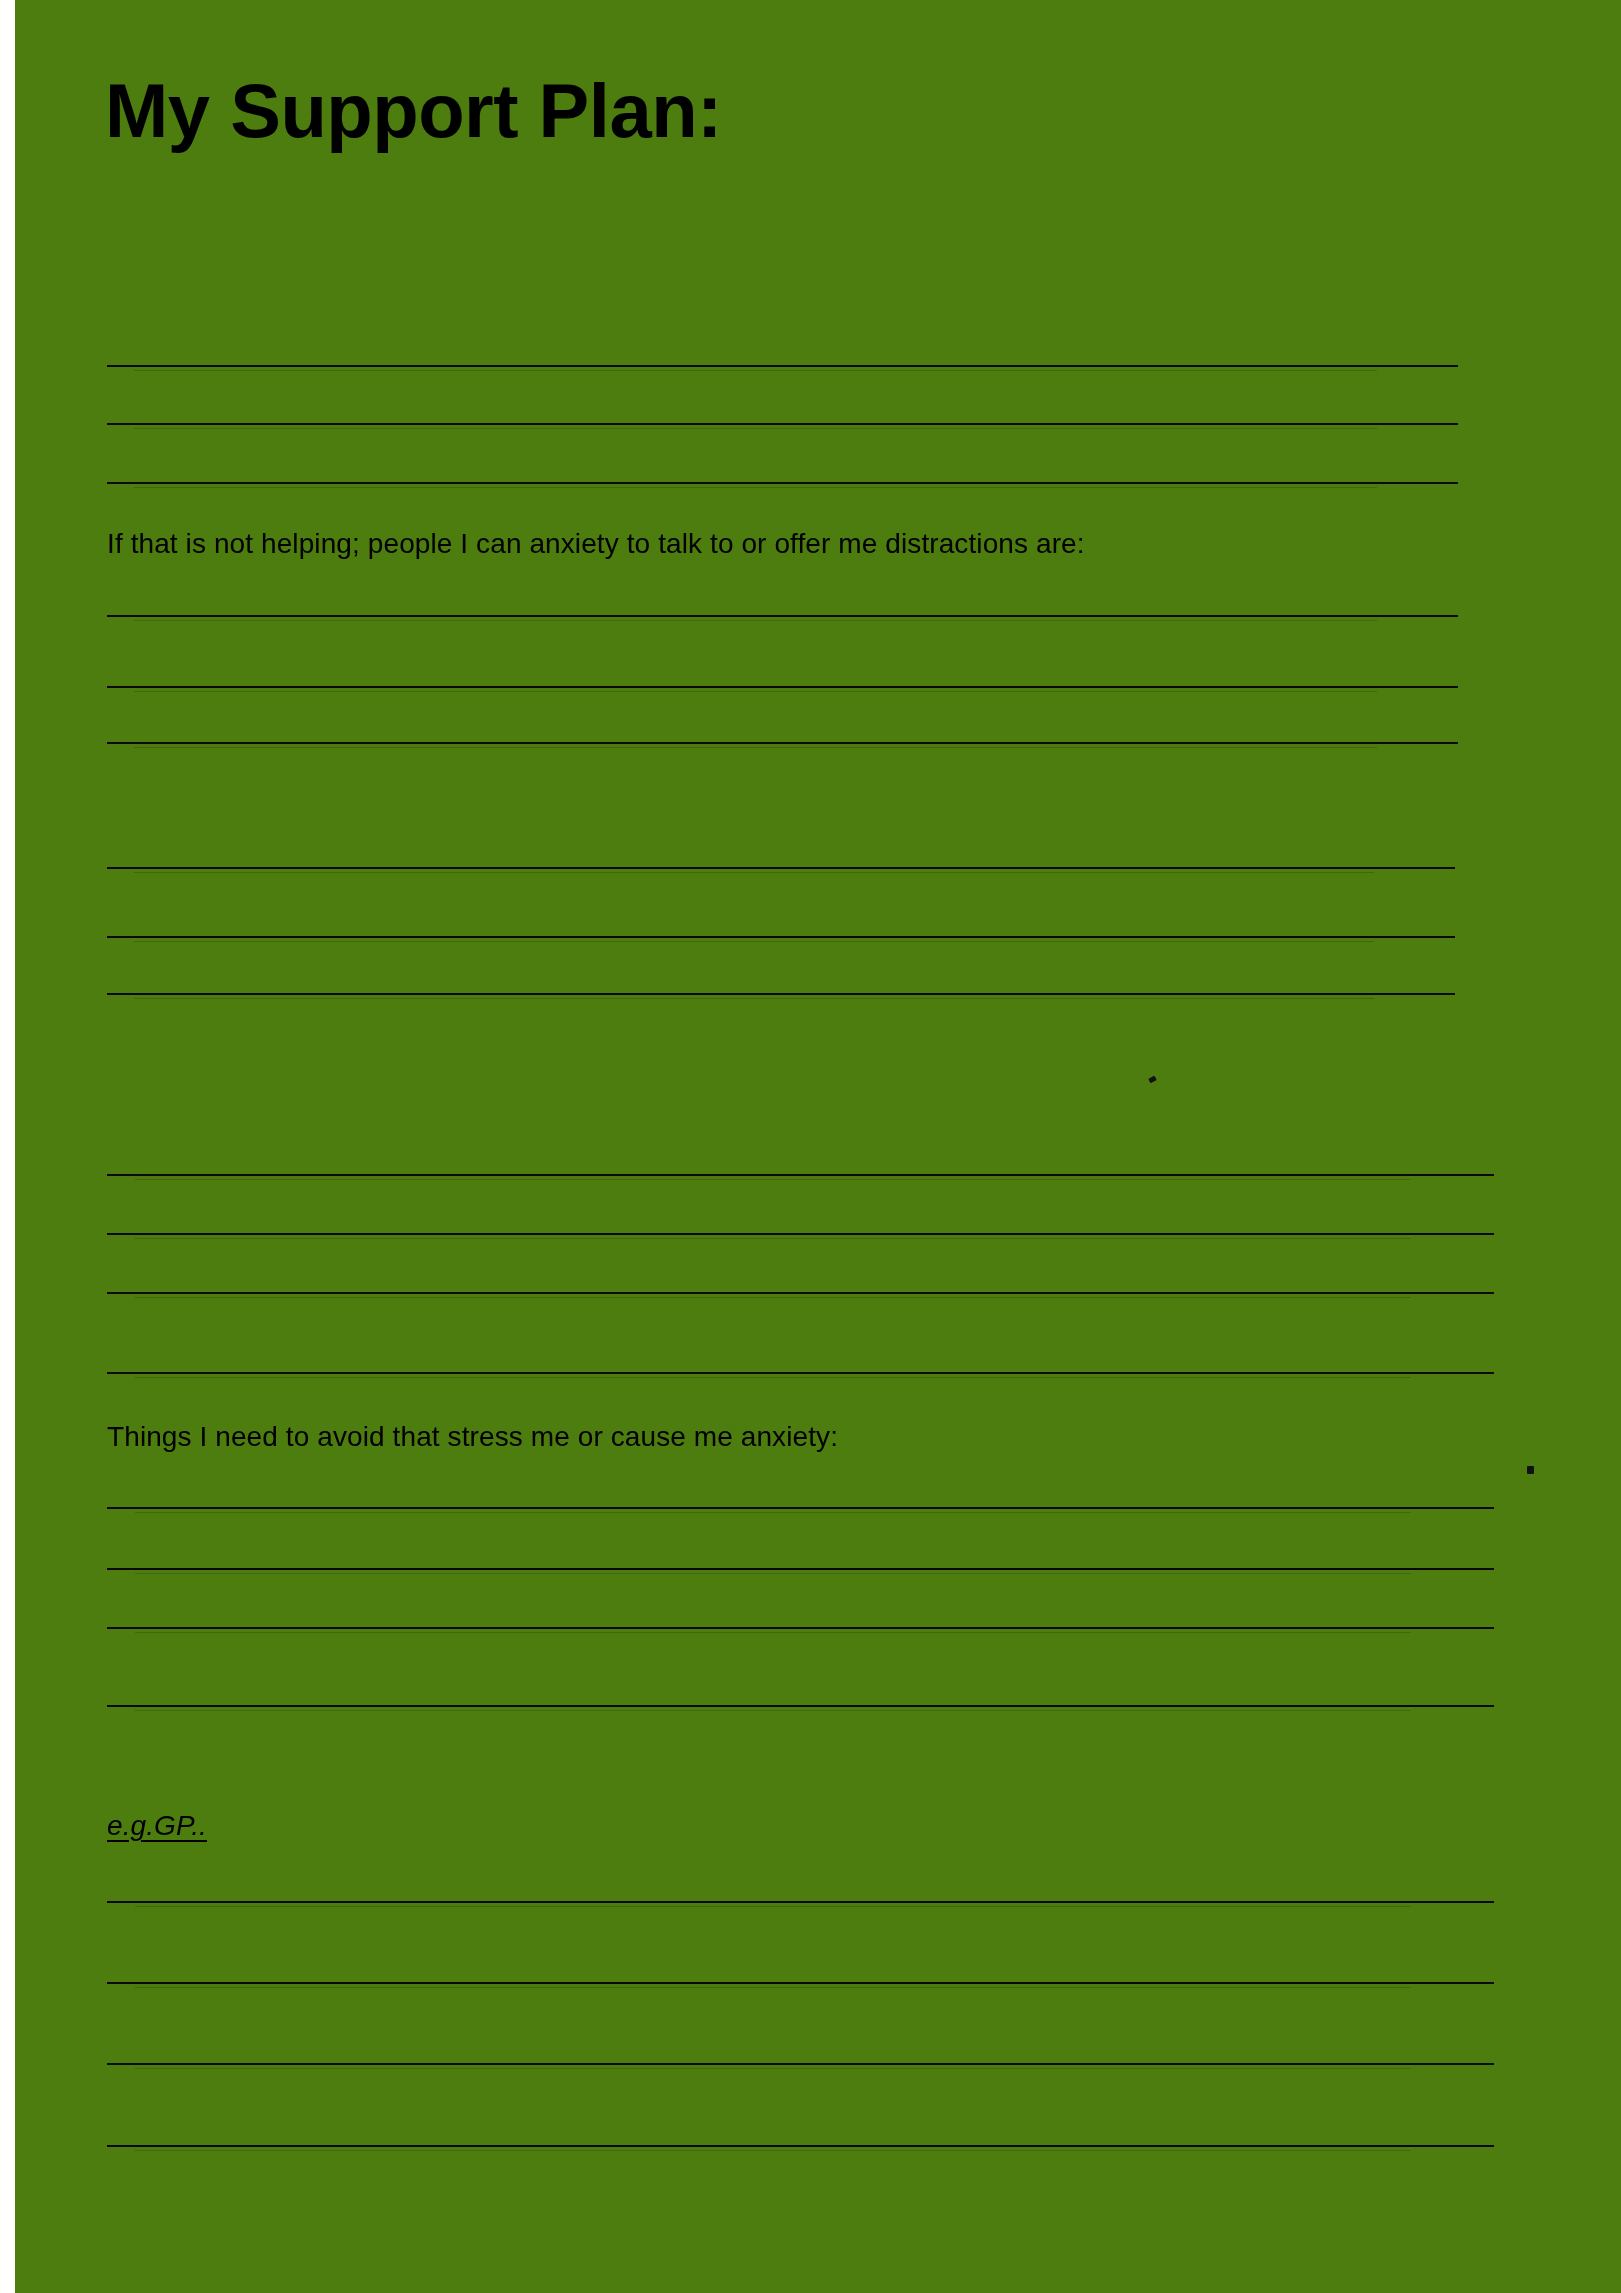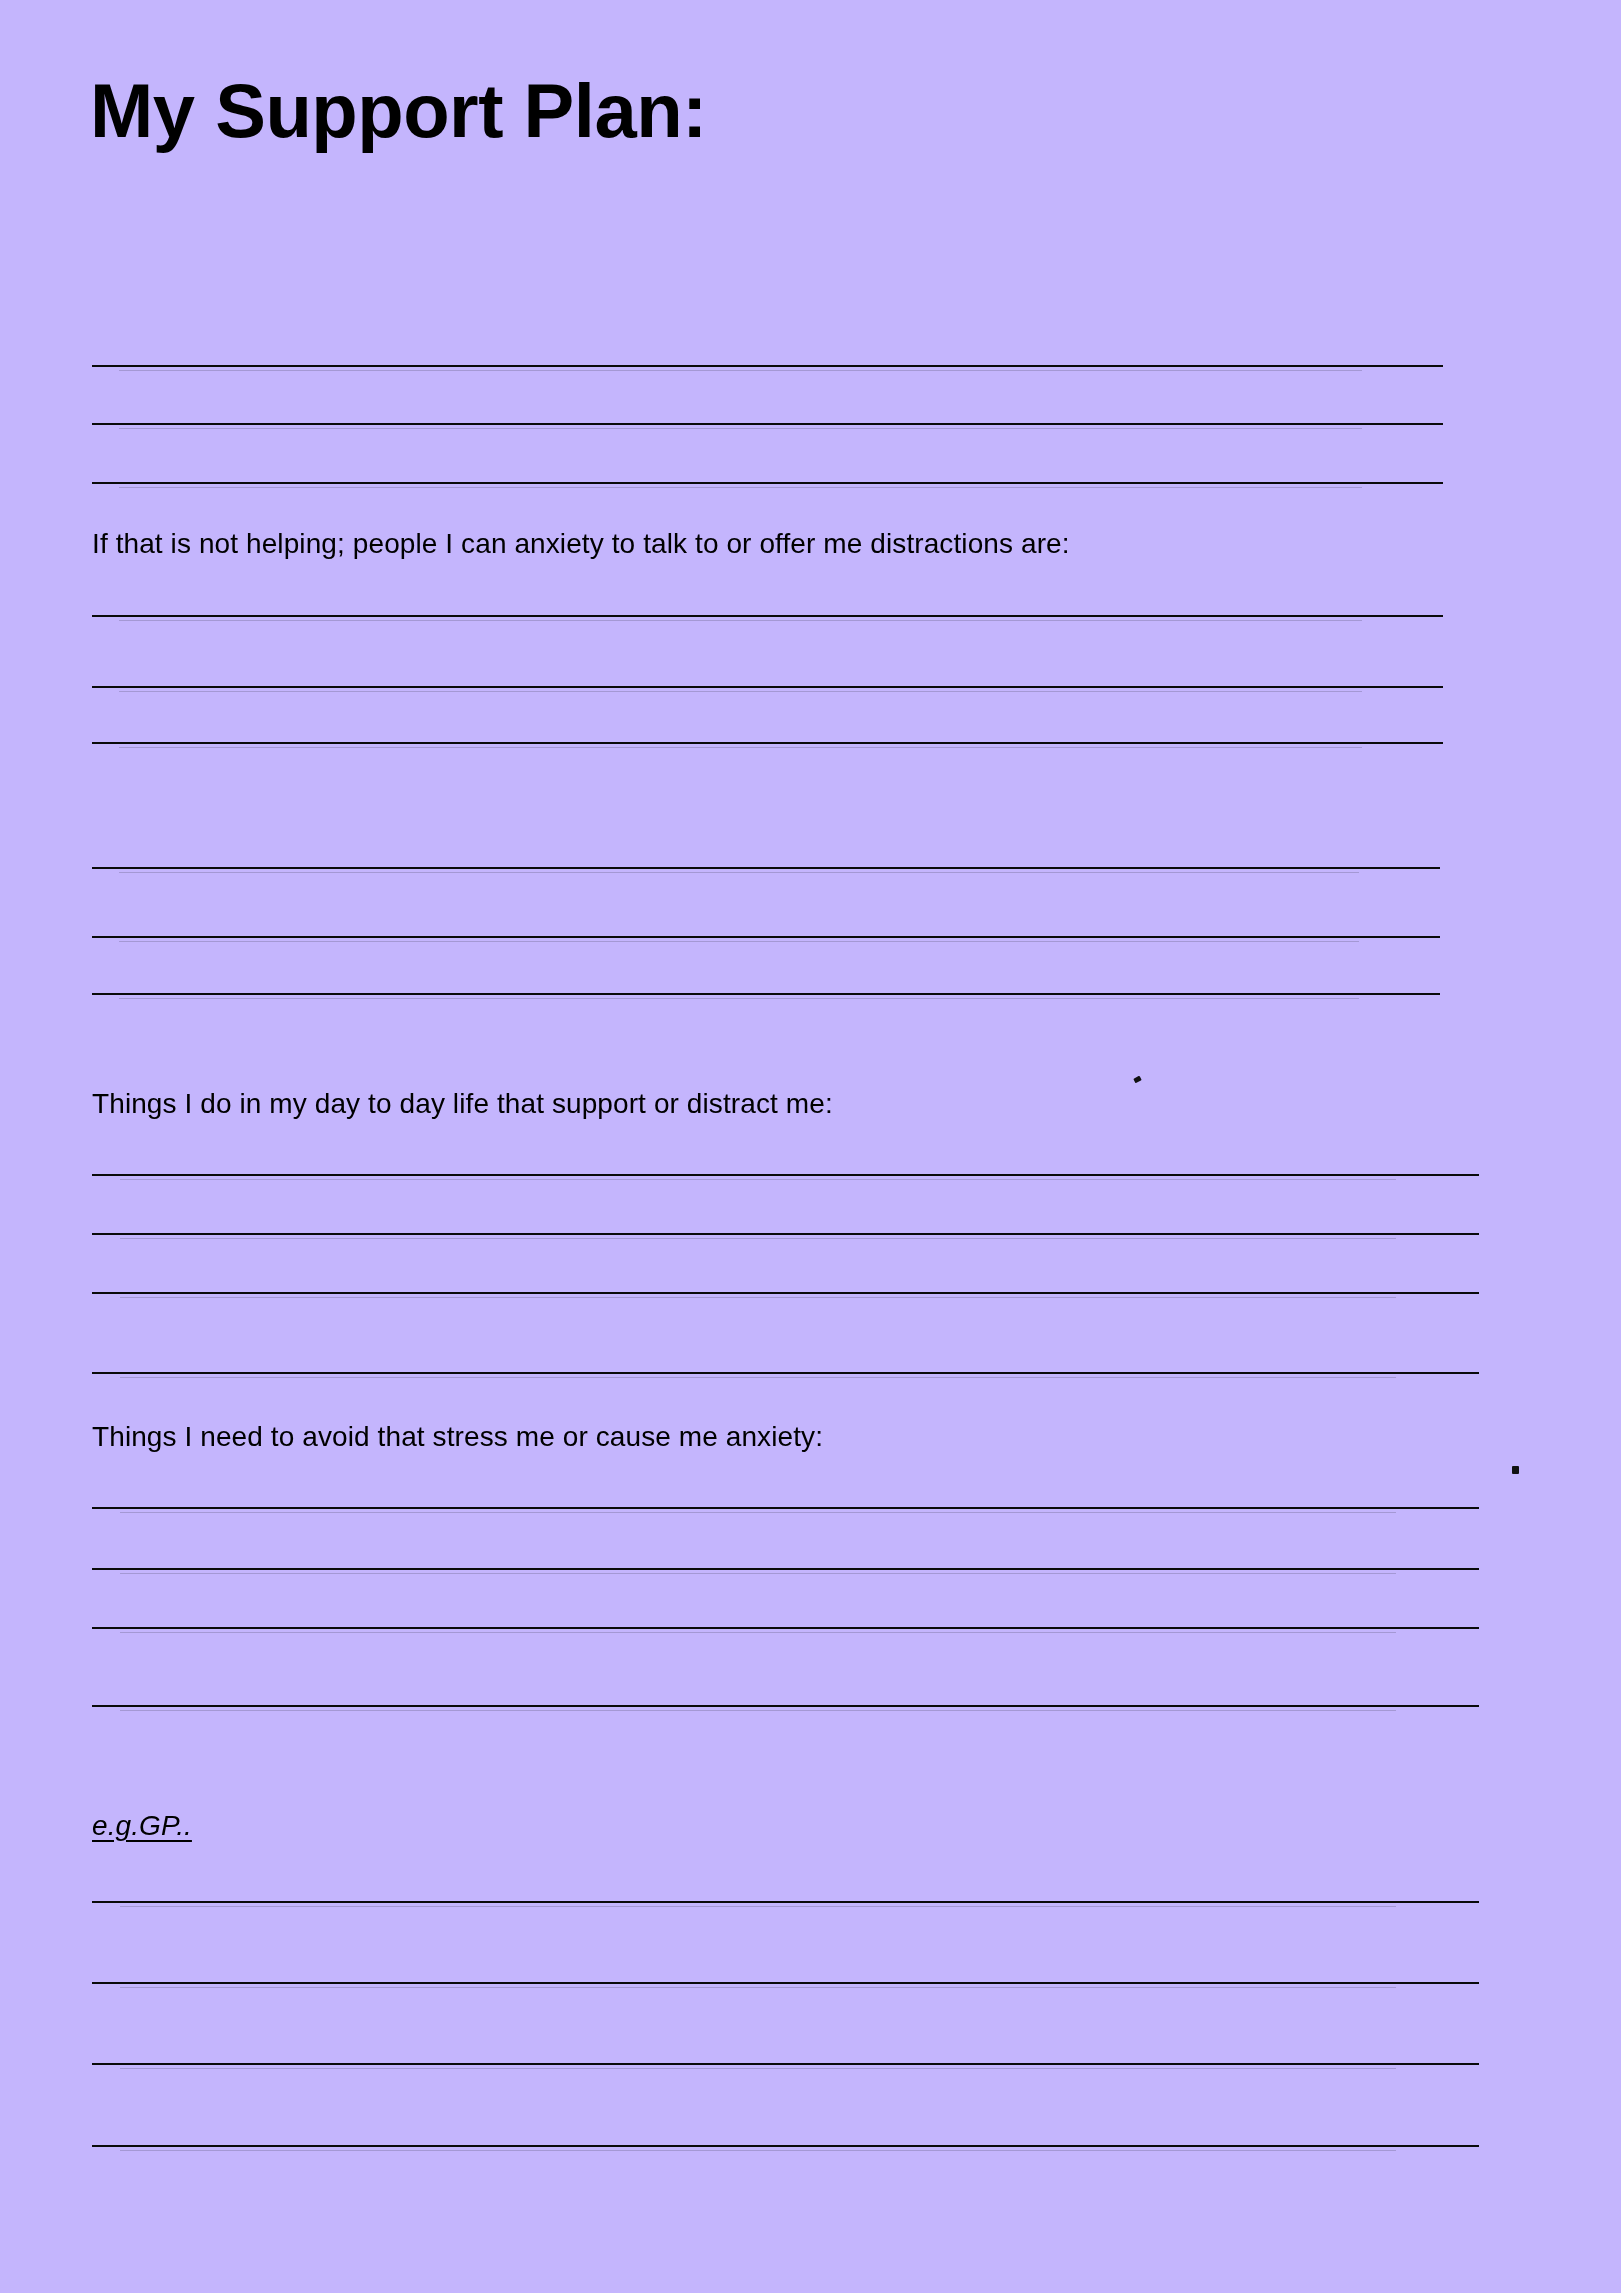--- a/index.html
+++ b/index.html
@@ -12,21 +12,22 @@
     height: 2294px;
     font-family: "Liberation Sans", sans-serif;
     color: #000000;
     position: relative;
     overflow: hidden;
   }
 
   .page {
     position: absolute;
     inset: 0;
-    background: #c4b5fd;
+    background: #4d7c0f;
+    margin-left: 15px;
   }
 
   
   .doc-title {
     position: absolute;
     left: 90px;
     top: 71px;
     font-size: 76px;
     font-weight: bold;
     letter-spacing: -0.5px;
@@ -94,21 +95,20 @@
 
   <div class="rule" style="left:92px; width:1351px; top:615px;"></div>
   <div class="rule" style="left:92px; width:1351px; top:686px;"></div>
   <div class="rule" style="left:92px; width:1351px; top:742px;"></div>
 
 
   <div class="rule" style="left:92px; width:1348px; top:867px;"></div>
   <div class="rule" style="left:92px; width:1348px; top:936px;"></div>
   <div class="rule" style="left:92px; width:1348px; top:993px;"></div>
 
-  <div class="prompt" style="top:1086px;">Things I do in my day to day life that support  or distract me:</div>
 
   <div class="rule" style="left:92px; width:1387px; top:1174px;"></div>
   <div class="rule" style="left:92px; width:1387px; top:1233px;"></div>
   <div class="rule" style="left:92px; width:1387px; top:1292px;"></div>
   <div class="rule" style="left:92px; width:1387px; top:1372px;"></div>
 
   <div class="prompt" style="top:1419px;">Things I need to avoid that stress me or cause me anxiety:</div>
 
   <div class="rule" style="left:92px; width:1387px; top:1507px;"></div>
   <div class="rule" style="left:92px; width:1387px; top:1568px;"></div>

